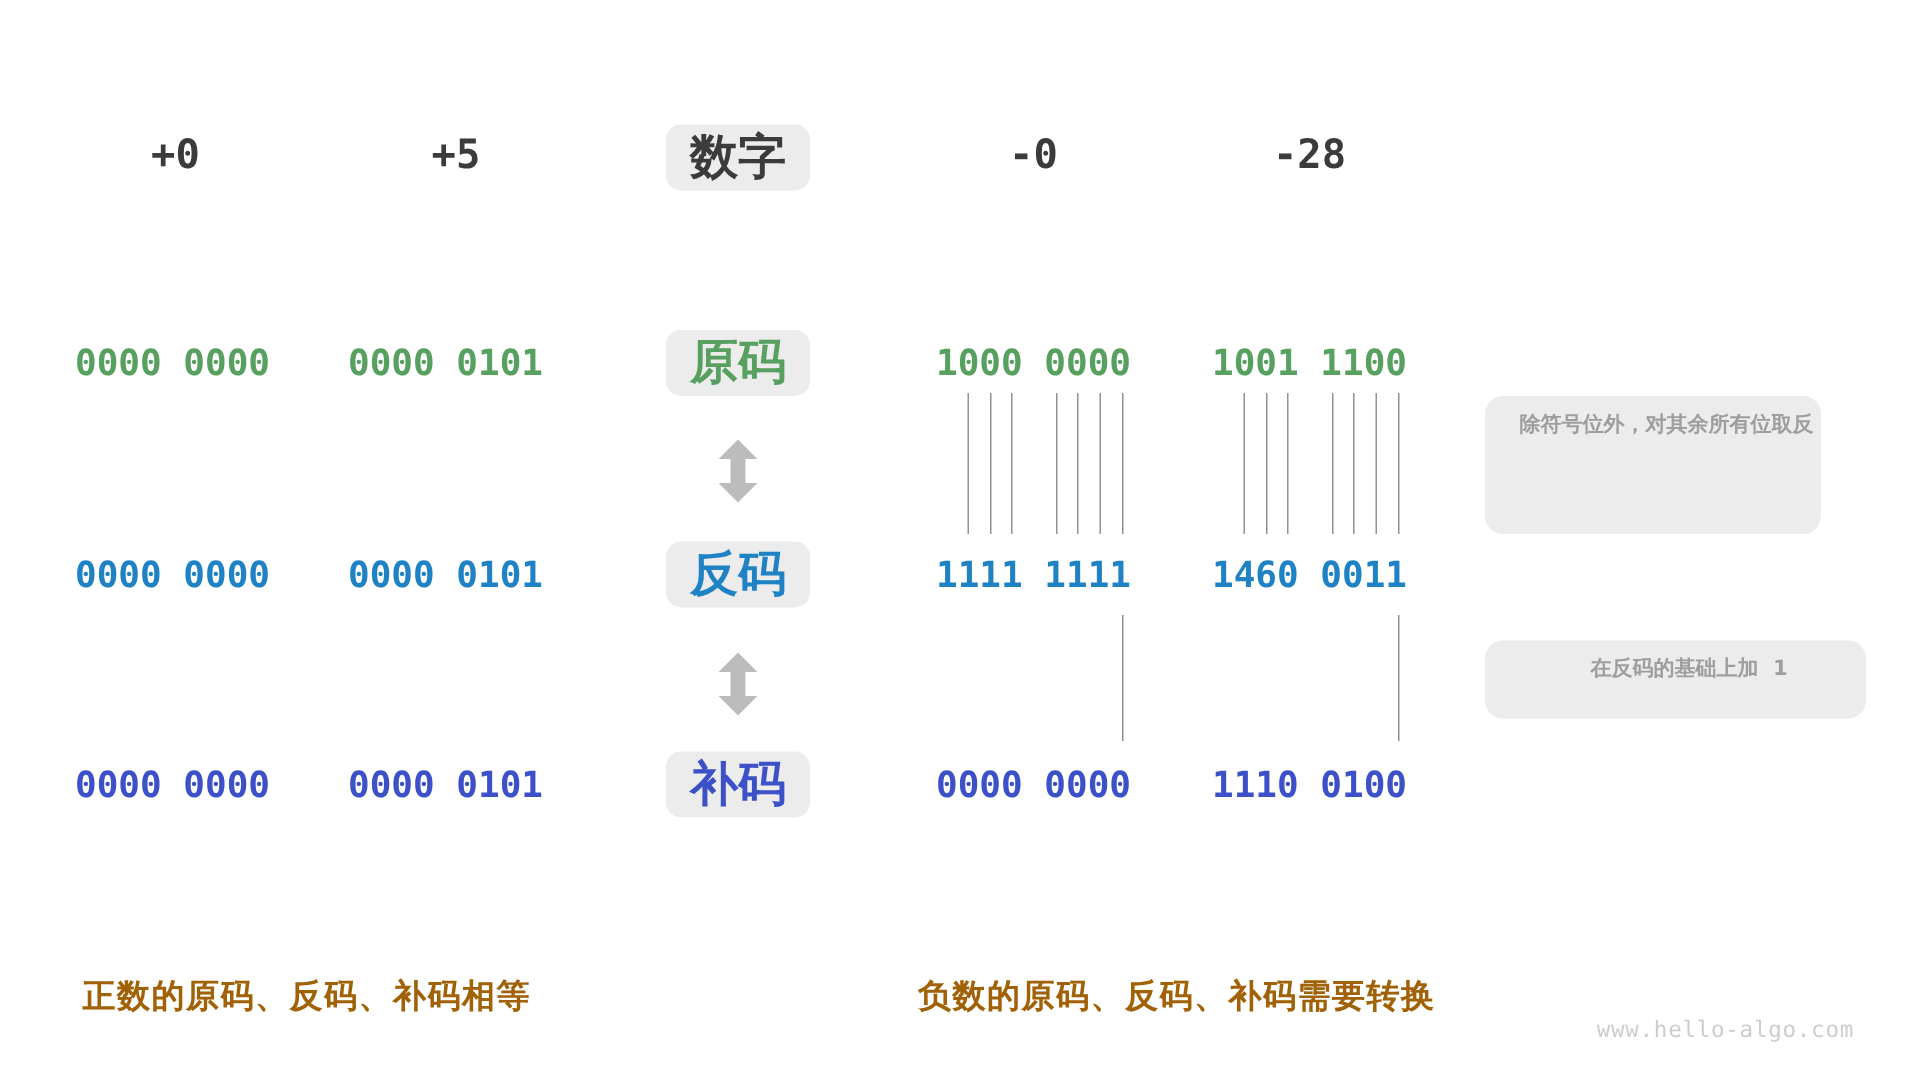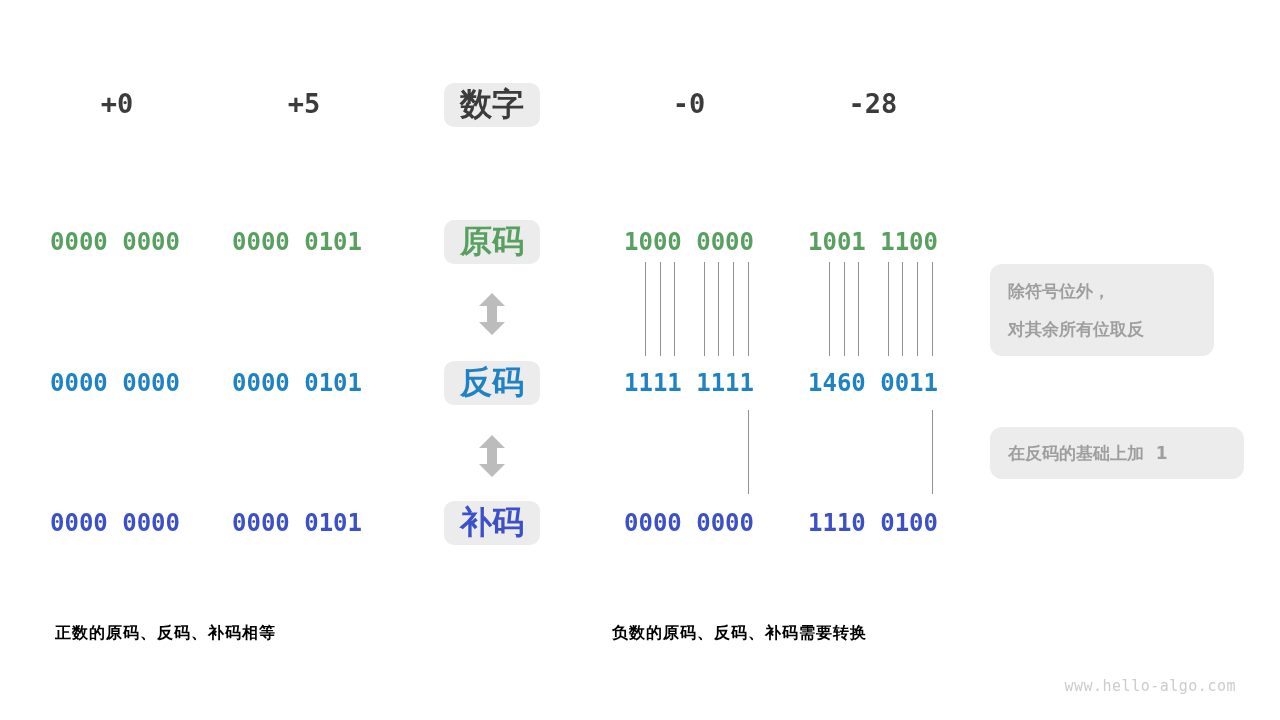--- a/index.html
+++ b/index.html
@@ -27,28 +27,28 @@
            font-weight:bold;font-size:32px;}
 
   
   .tick{position:absolute;width:1px;background:#919191;}
 
   
   .arrow{position:absolute;left:492px;transform:translateX(-50%);}
 
   
   .note{position:absolute;background:#ececec;border-radius:12px;
-        color:#9e9e9e;font-weight:bold;font-size:17px;
-        display:flex;flex-direction:column;justify-content:center;
+        color:#9e9e9e;font-weight:bold;font-size:14px;
+        display:flex;flex-direction:row;justify-content:center;
         padding-left:18px;box-sizing:border-box;}
   .note .line{line-height:38px;white-space:pre;}
 
   
-  .caption{position:absolute;font-weight:bold;font-size:16px;line-height:26px;
-           color:#000000;letter-spacing:1px;white-space:pre;}
+  .caption{position:absolute;font-weight:bold;font-size:22px;line-height:26px;
+           color:#a16207;letter-spacing:1px;white-space:pre;margin-top:32px;}
 
   .watermark{position:absolute;right:44px;top:677px;
              font-family:"DejaVu Sans Mono",monospace;font-size:15px;
              color:#cccccc;letter-spacing:0.5px;}
 </style>
 </head>
 <body>
 
 <div class="num-label" style="left:117px;top:90px;">+0</div>
 <div class="num-label" style="left:304px;top:90px;">+5</div>

